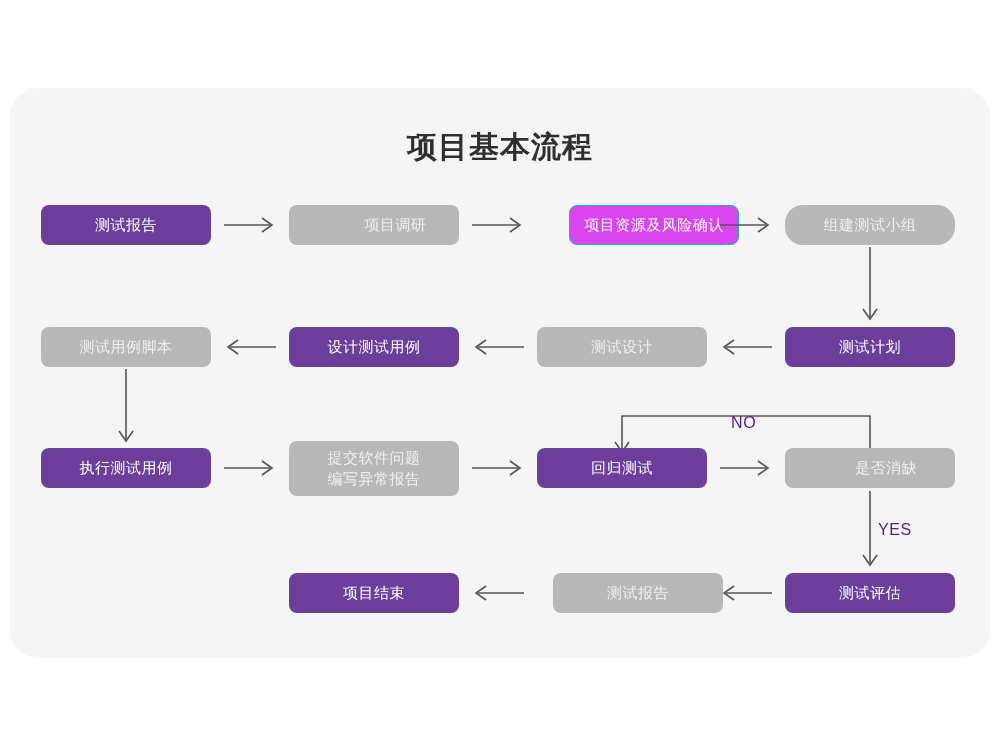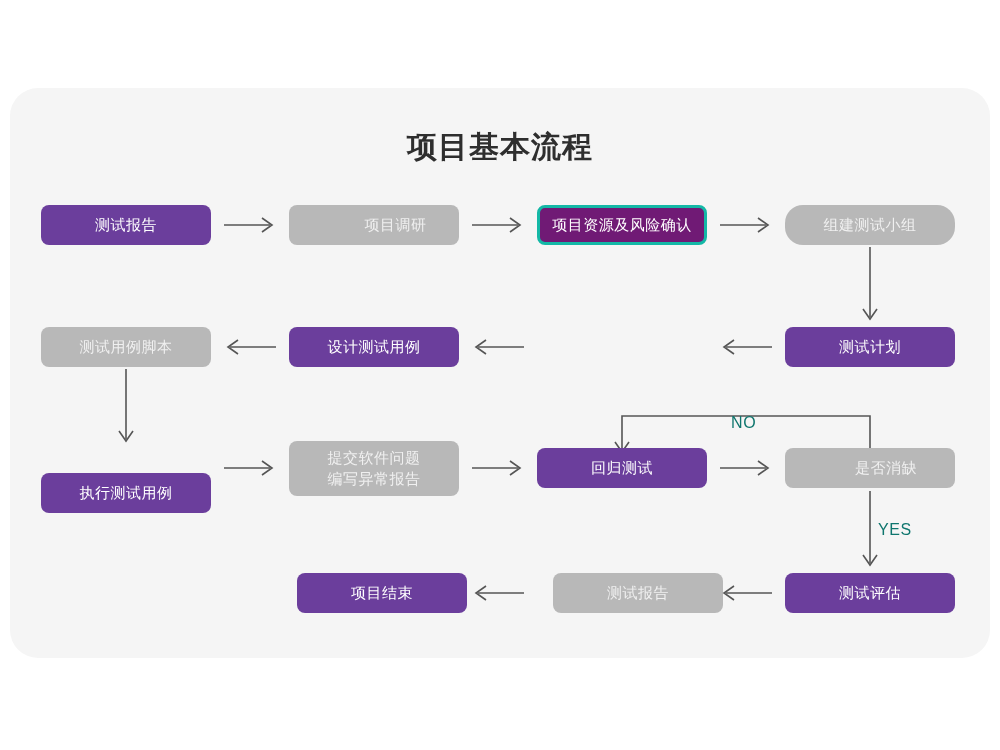--- a/index.html
+++ b/index.html
@@ -50,43 +50,44 @@
     font-size: 15px;
     line-height: 1.35;
     white-space: pre-line;
     letter-spacing: 0.5px;
   }
   .node.purple {
     background: #6b3e9c;
     color: #ffffff;
   }
   .node.purple-alt {
-    background: #701a75;
+    background: #d946ef;
     color: #ffffff;
-    border: 3px solid #14b8a6;
+    border: 1px solid #14b8a6;
+    margin-left: 32px;
   }
   .node.gray {
     background: #b8b8b8;
     color: #f0f0f0;
   }
   .arrow-h {
     position: absolute;
     height: 20px;
   }
   .arrow-h svg, .conn svg {
     display: block;
     overflow: visible;
   }
   .conn {
     position: absolute;
   }
   .edge-label {
     position: absolute;
     font-size: 16px;
-    color: #0f766e;
+    color: #4c1d95;
     letter-spacing: 0.6px;
   }
 </style>
 </head>
 <body>
 
 <div id="canvas">
 
   <div class="panel"></div>
 
@@ -139,20 +140,21 @@
 
   <div class="node purple" style="left:289px; top:327px; width:170px; height:40px;">设计测试用例</div>
 
   <div class="arrow-h" style="left:470px; top:337px; width:56px;">
     <svg width="56" height="20" viewBox="0 0 56 20">
       <line x1="8" y1="10" x2="54" y2="10" stroke="#555555" stroke-width="1.6"></line>
       <polyline points="16,3 6,10 16,17" fill="none" stroke="#555555" stroke-width="1.6"></polyline>
     </svg>
   </div>
 
+  <div class="node gray" style="left:537px; top:327px; width:170px; height:40px;">测试设计</div>
 
   <div class="arrow-h" style="left:718px; top:337px; width:56px;">
     <svg width="56" height="20" viewBox="0 0 56 20">
       <line x1="8" y1="10" x2="54" y2="10" stroke="#555555" stroke-width="1.6"></line>
       <polyline points="16,3 6,10 16,17" fill="none" stroke="#555555" stroke-width="1.6"></polyline>
     </svg>
   </div>
 
   <div class="node purple" style="left:785px; top:327px; width:170px; height:40px;">测试计划</div>
 
@@ -164,21 +166,21 @@
   </div>
 
   <div class="conn" style="left:605px; top:410px;">
     <svg width="290" height="52" viewBox="0 0 290 52">
       <polyline points="265,42 265,6 17,6 17,40" fill="none" stroke="#555555" stroke-width="1.6"></polyline>
       <polyline points="10,32 17,42 24,32" fill="none" stroke="#555555" stroke-width="1.6"></polyline>
     </svg>
   </div>
   <div class="edge-label" style="left:731px; top:414px;">NO</div>
 
-  <div class="node purple" style="left:41px; top:473px; width:170px; height:40px;">执行测试用例</div>
+  <div class="node purple" style="left:41px; top:448px; width:170px; height:40px;">执行测试用例</div>
 
   <div class="arrow-h" style="left:222px; top:458px; width:56px;">
     <svg width="56" height="20" viewBox="0 0 56 20">
       <line x1="2" y1="10" x2="48" y2="10" stroke="#555555" stroke-width="1.6"></line>
       <polyline points="40,3 50,10 40,17" fill="none" stroke="#555555" stroke-width="1.6"></polyline>
     </svg>
   </div>
 
   <div class="node gray" style="left:289px; top:441px; width:170px; height:55px;">提交软件问题
 编写异常报告</div>
@@ -202,21 +204,21 @@
   <div class="node gray" style="left:785px; top:448px; width:170px; height:40px;padding-left:32px;">是否消缺</div>
 
   <div class="conn" style="left:855px; top:491px;">
     <svg width="30" height="82" viewBox="0 0 30 82">
       <line x1="15" y1="0" x2="15" y2="72" stroke="#555555" stroke-width="1.6"></line>
       <polyline points="8,64 15,74 22,64" fill="none" stroke="#555555" stroke-width="1.6"></polyline>
     </svg>
   </div>
   <div class="edge-label" style="left:878px; top:521px;">YES</div>
 
-  <div class="node purple" style="left:289px; top:573px; width:170px; height:40px;margin-left:8px;">项目结束</div>
+  <div class="node purple" style="left:289px; top:573px; width:170px; height:40px;">项目结束</div>
 
   <div class="arrow-h" style="left:470px; top:583px; width:56px;">
     <svg width="56" height="20" viewBox="0 0 56 20">
       <line x1="8" y1="10" x2="54" y2="10" stroke="#555555" stroke-width="1.6"></line>
       <polyline points="16,3 6,10 16,17" fill="none" stroke="#555555" stroke-width="1.6"></polyline>
     </svg>
   </div>
 
   <div class="node gray" style="left:537px; top:573px; width:170px; height:40px;margin-left:16px;">测试报告</div>
 

